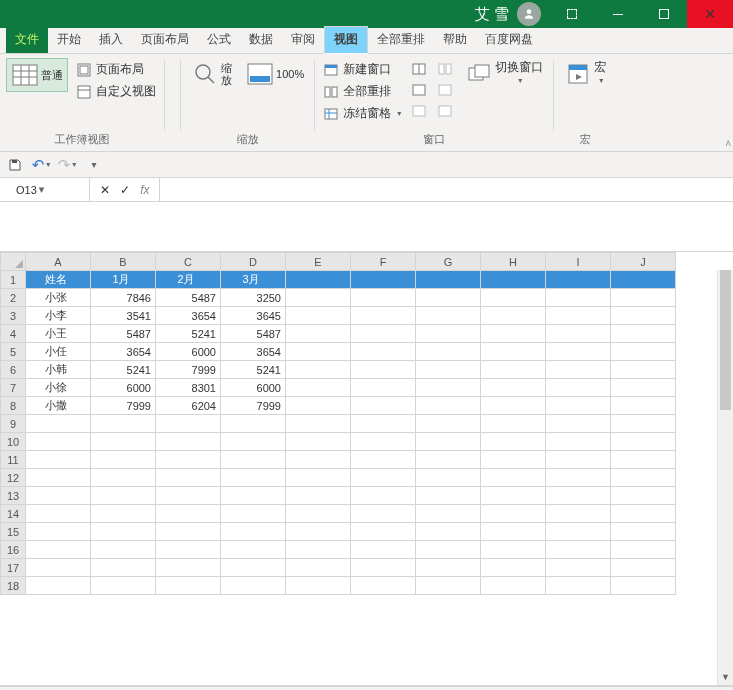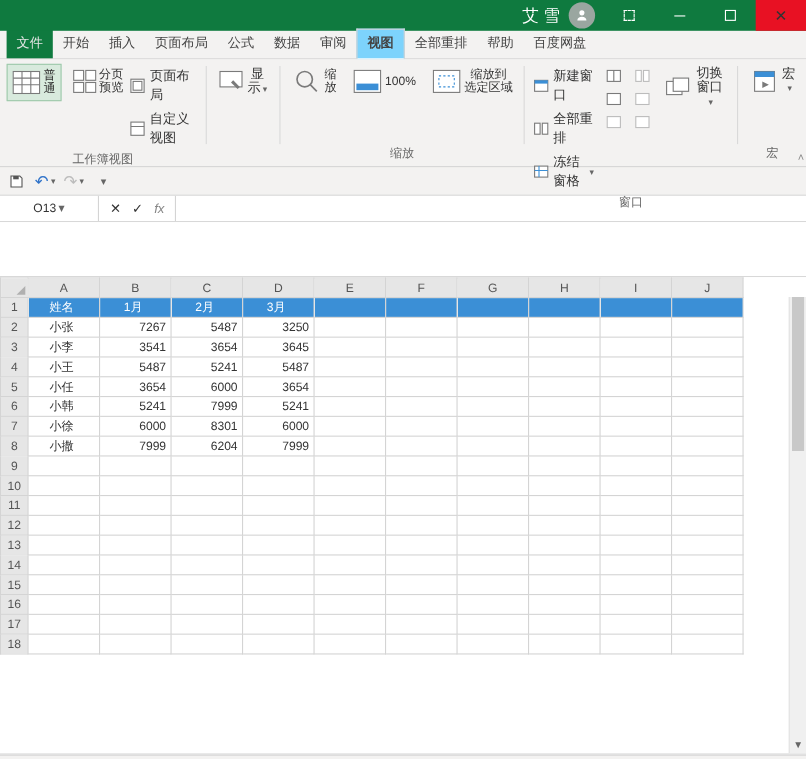--- a/index.html
+++ b/index.html
@@ -9,21 +9,21 @@
 .titlebar .title .grey{color:#c8e0cf}
 .tbtn{width:46px;height:28px;display:flex;align-items:center;justify-content:center;color:#fff}
 .tbtn.close{background:#e81123}
 .tbtn .sq{width:10px;height:10px;border:1px solid #fff}
 .tbtn .min{width:10px;height:1px;background:#fff}
 .tbtn .x{font-size:14px;line-height:1}
 .avatar{width:24px;height:24px;border-radius:50%;background:#9aa6a0;display:flex;align-items:center;justify-content:center;margin:0 8px}
 .avatar svg{width:14px;height:14px;fill:#fff}
 .tabbar{height:26px;background:#f3f2f1;border-bottom:1px solid #d4d4d4;display:flex;align-items:flex-end;padding-left:6px}
 .tab{padding:4px 9px 5px;font-size:12px;color:#444;cursor:pointer}
-.tab.file{background:#0f7a3f;color:#e5e5e5}
+.tab.file{background:#0f7a3f;color:#bef264}
 .tab.active{background:#7dd3fc;border:1px solid #d4d4d4;border-bottom:1px solid #fff;position:relative;top:1px;font-weight:bold}
 .right-tabs{margin-left:auto;display:flex;align-items:center;padding-right:6px;gap:10px}
 .share{border:1px solid #0f7a3f;color:#0f7a3f;padding:2px 6px;background:#fff;display:flex;align-items:center;gap:3px}
 .share svg{width:10px;height:10px;fill:#0f7a3f}
 .bulb svg{width:14px;height:14px;fill:none;stroke:#666;stroke-width:1.2}
 .ribbon{height:98px;background:#f3f2f1;border-bottom:1px solid #d4d4d4;display:flex;position:relative}
 .grp{display:flex;flex-direction:column;align-items:center;padding:4px 6px 2px;position:relative}
 .grp-body{display:flex;align-items:flex-start;gap:6px;flex:1}
 .grp-label{font-size:11px;color:#666;padding:2px 0}
 .sep{width:1px;background:#d9d9d9;margin:6px 0 20px}
@@ -32,21 +32,21 @@
 .big .ic{width:28px;height:28px;display:flex;align-items:center;justify-content:center}
 .big .lbl{font-size:11px;text-align:center;line-height:12px}
 .small-col{display:flex;flex-direction:column;gap:3px;padding-top:2px}
 .small{display:flex;align-items:center;gap:4px;font-size:11px;cursor:pointer;padding:1px 2px}
 .small .ic{width:16px;height:16px;display:flex;align-items:center;justify-content:center}
 .drop{font-size:8px;color:#666;margin-left:2px}
 .expand{position:absolute;right:2px;bottom:2px;font-size:10px;color:#888;cursor:pointer}
 .qat{height:26px;background:#f3f2f1;border-bottom:1px solid #d4d4d4;display:flex;align-items:center;padding-left:6px;gap:8px}
 .qat .ic{width:18px;height:18px;display:flex;align-items:center;justify-content:center;cursor:pointer}
 .fxbar{height:24px;border-bottom:1px solid #d4d4d4;display:flex;align-items:stretch;background:#fff}
-.namebox{width:90px;border-right:1px solid #d4d4d4;display:flex;align-items:center;padding:0 6px;justify-content:center}
+.namebox{width:90px;border-right:1px solid #d4d4d4;display:flex;align-items:center;padding:0 16px;justify-content:flex-start}
 .namebox span{font-size:11px}
 .fxbtns{display:flex;align-items:center;gap:10px;padding:0 10px;color:#bcbcbc}
 .fxbtns .fx{font-style:italic;color:#888}
 .fxinput{flex:1;border-left:1px solid #d4d4d4}
 .grid-wrap{position:relative;height:434px;overflow:hidden;background:#fff;border-bottom:1px solid #d4d4d4}
 .blank{height:50px;border-bottom:1px solid #d4d4d4;background:#fff}
 .grid-wrap .scroll-y{position:absolute;right:0;top:18px;bottom:0;width:16px;background:#f0f0f0;border-left:1px solid #e3e3e3}
 .scroll-y .thumb{position:absolute;left:2px;right:2px;top:0;height:140px;background:#c8c8c8}
 .scroll-y .arr{position:absolute;left:0;right:0;height:16px;display:flex;align-items:center;justify-content:center;font-size:9px;color:#666}
 table{border-collapse:collapse;table-layout:fixed}
@@ -112,32 +112,20 @@
             <svg width="26" height="22" viewBox="0 0 26 22">
               <rect x="1" y="1" width="24" height="20" fill="#fff" stroke="#7a7a7a"></rect>
               <line x1="1" y1="7" x2="25" y2="7" stroke="#7a7a7a"></line>
               <line x1="1" y1="13" x2="25" y2="13" stroke="#7a7a7a"></line>
               <line x1="9" y1="1" x2="9" y2="21" stroke="#7a7a7a"></line>
               <line x1="17" y1="1" x2="17" y2="21" stroke="#7a7a7a"></line>
             </svg>
           </div>
         <div class="lbl">普通</div>
       </div>
-      <div class="big">
-        <div class="ic">
-            <svg width="22" height="22" viewBox="0 0 22 22">
-              <rect x="1" y="1" width="9" height="9" fill="#fff" stroke="#7a7a7a"></rect>
-              <rect x="12" y="1" width="9" height="9" fill="#fff" stroke="#7a7a7a"></rect>
-              <rect x="1" y="12" width="9" height="9" fill="#fff" stroke="#7a7a7a"></rect>
-              <rect x="12" y="12" width="9" height="9" fill="#fff" stroke="#7a7a7a"></rect>
-            </svg>
-          </div>
-        <div class="lbl" style="white-space:pre">分页
-预览</div>
-      </div>
       <div class="small-col">
         <div class="small">
             <span class="ic">
               <svg width="14" height="14" viewBox="0 0 14 14">
                 <rect x="1" y="1" width="12" height="12" fill="#fff" stroke="#7a7a7a"></rect>
                 <rect x="3" y="3" width="8" height="8" fill="none" stroke="#7a7a7a"></rect>
               </svg>
             </span>
             <span>页面布局</span>
           </div>
@@ -149,31 +137,20 @@
               </svg>
             </span>
             <span>自定义视图</span>
           </div>
       </div>
     </div>
     <div class="grp-label">工作簿视图</div>
   </div>
   <div class="sep"></div>
   <div class="grp">
-    <div class="grp-body">
-      <div class="big">
-        <div class="ic">
-            <svg width="24" height="22" viewBox="0 0 24 22">
-              <rect x="2" y="2" width="20" height="14" fill="#fff" stroke="#7a7a7a"></rect>
-              <path d="M14 10l6 6-2 2-6-6z" fill="#7a7a7a"></path>
-            </svg>
-          </div>
-        <div class="lbl"><span>显示</span><span class="drop">▾</span></div>
-      </div>
-    </div>
     <div class="grp-label">&nbsp;</div>
   </div>
   <div class="sep"></div>
   <div class="grp">
     <div class="grp-body">
       <div class="big">
         <div class="ic">
             <svg width="24" height="24" viewBox="0 0 24 24" fill="none" stroke="#7a7a7a" stroke-width="1.5">
               <circle cx="10" cy="10" r="7"></circle>
               <line x1="15" y1="15" x2="21" y2="21"></line>
@@ -183,30 +160,20 @@
 放</div>
       </div>
       <div class="big">
         <div class="ic">
             <svg width="26" height="22" viewBox="0 0 26 22">
               <rect x="1" y="1" width="24" height="20" fill="#fff" stroke="#7a7a7a"></rect>
               <rect x="3" y="13" width="20" height="6" fill="#3b8fd6"></rect>
             </svg>
           </div>
         <div class="lbl">100%</div>
-      </div>
-      <div class="big">
-        <div class="ic">
-            <svg width="26" height="22" viewBox="0 0 26 22">
-              <rect x="1" y="1" width="24" height="20" fill="#fff" stroke="#7a7a7a"></rect>
-              <rect x="6" y="6" width="14" height="10" fill="none" stroke="#3b8fd6" stroke-dasharray="2"></rect>
-            </svg>
-          </div>
-        <div class="lbl" style="white-space:pre">缩放到
-选定区域</div>
       </div>
     </div>
     <div class="grp-label">缩放</div>
   </div>
   <div class="sep"></div>
   <div class="grp">
     <div class="grp-body">
       <div class="small-col">
         <div class="small">
             <span class="ic">
@@ -375,21 +342,21 @@
           <td class="cell"></td>
           <td class="cell"></td>
           <td class="cell"></td>
           <td class="cell"></td>
         </tr>
       </tbody>
       <tbody>
         <tr>
           <th class="rowh">2</th>
           <td class="cell c">小张</td>
-          <td class="cell">7267</td>
+          <td class="cell">7846</td>
           <td class="cell">5487</td>
           <td class="cell">3250</td>
           <td class="cell"></td>
           <td class="cell"></td>
           <td class="cell"></td>
           <td class="cell"></td>
           <td class="cell"></td>
           <td class="cell"></td>
         </tr>
       </tbody>

